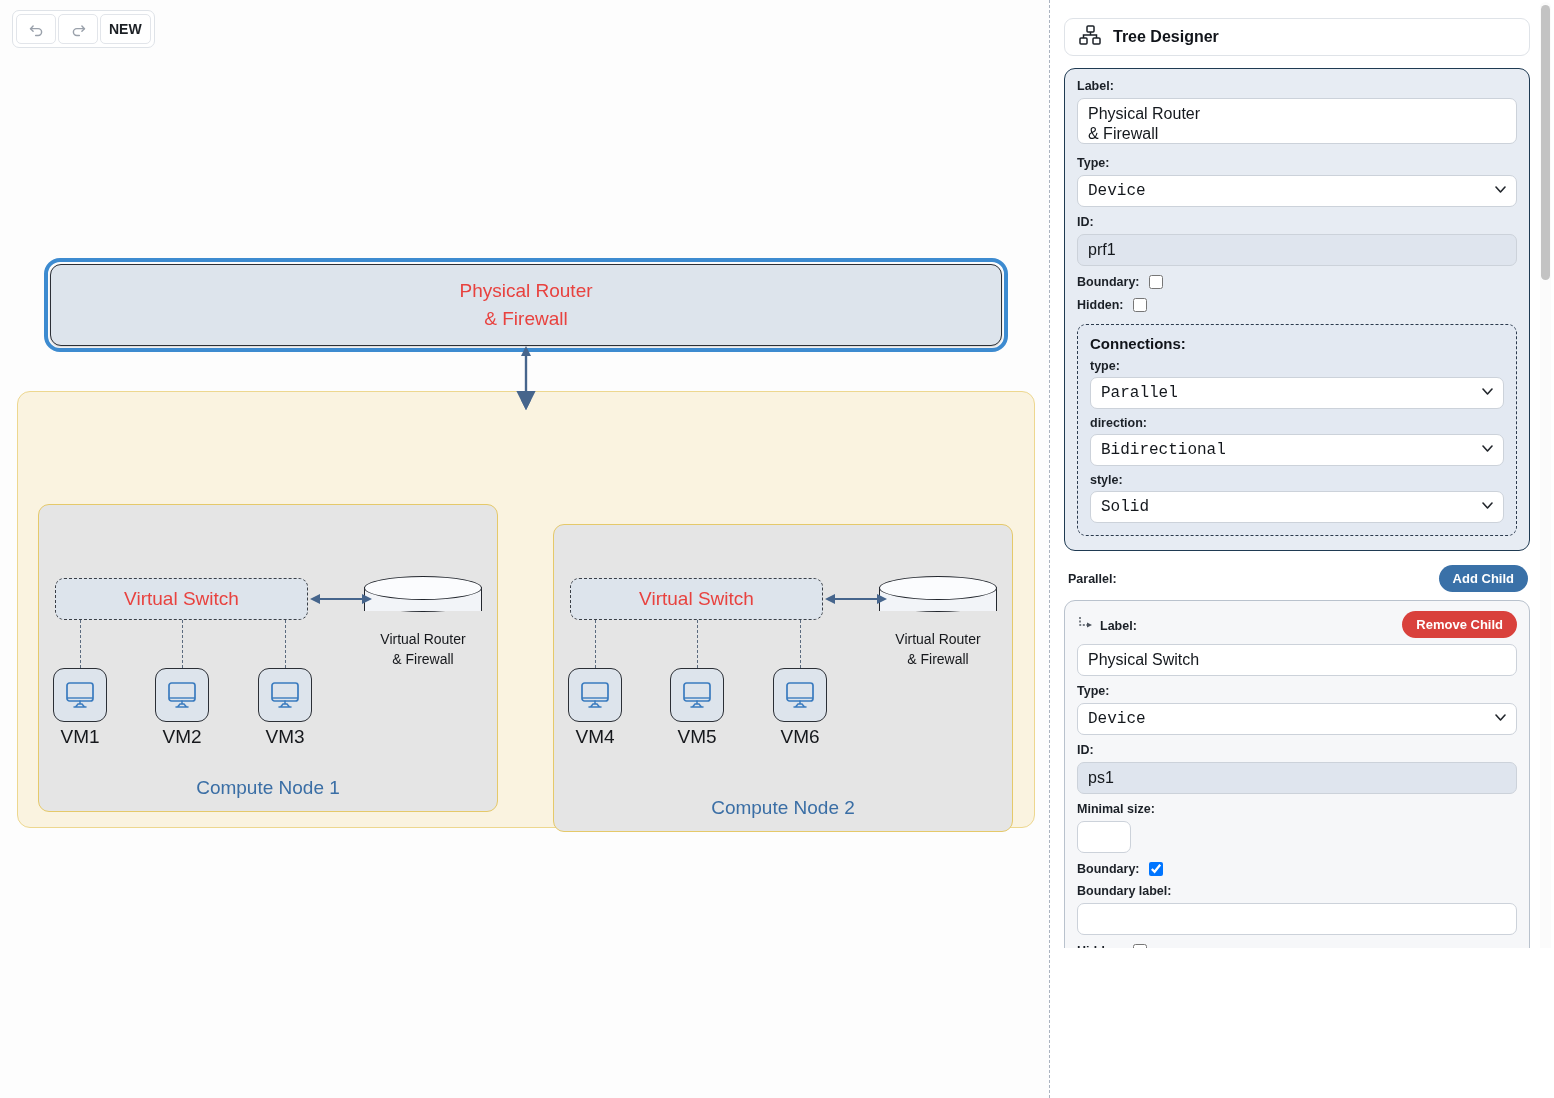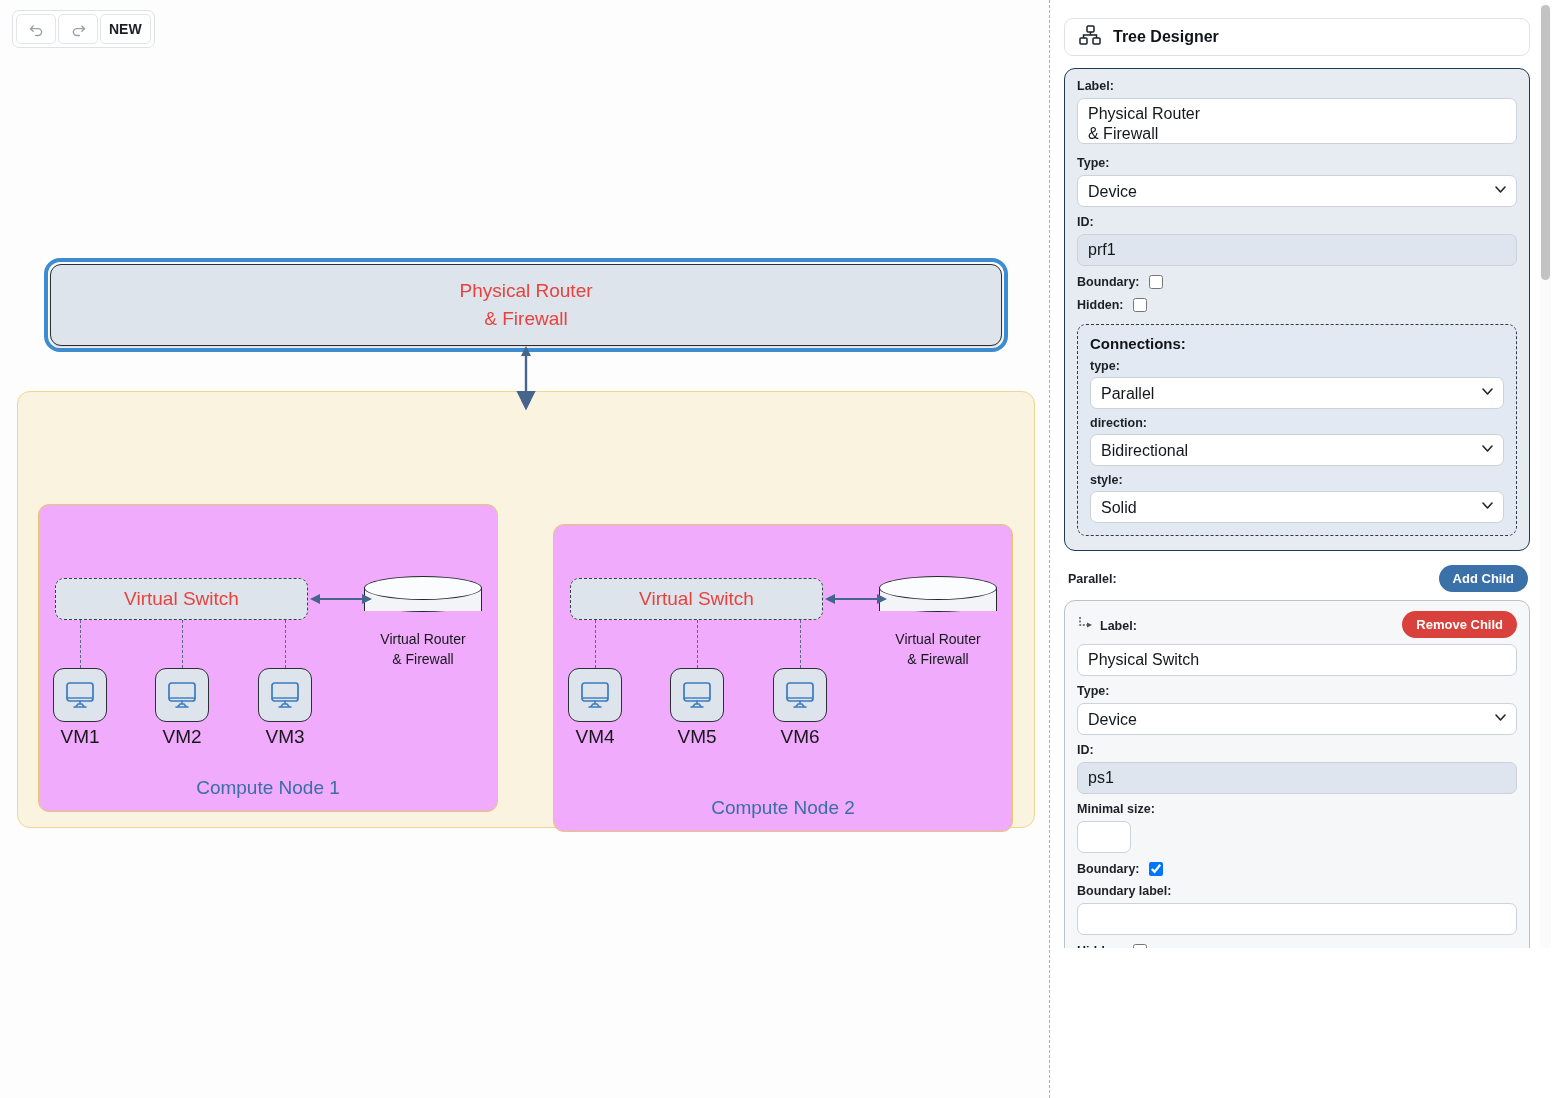--- a/index.html
+++ b/index.html
@@ -77,21 +77,21 @@
   #outer-boundary {
     position: absolute;
     left: 17px; top: 391px; width: 1018px; height: 437px;
     background: #faf3e0;
     border: 1.4px solid #edd78f;
     border-radius: 13px;
     z-index: 1;
   }
   .compute-node {
     position: absolute;
-    background: #f0abfc;
+    background: #e5e5e5;
     border: 1.4px solid #e5c96a;
     border-radius: 11px;
     z-index: 2;
   }
   #cn1 { left: 38px; top: 504px; width: 460px; height: 308px; }
   #cn2 { left: 553px; top: 504px; width: 460px; height: 308px; margin-top: 20px; }
   .cn-label {
     position: absolute; bottom: 12px; left: 0; right: 0;
     text-align: center;
     font-size: 19px; color: #3a6ea5;
@@ -187,21 +187,21 @@
   .txt-area {
     width: 100%; height: 46px;
     border: 1px solid #ccd2da; border-radius: 7px;
     background: #ffffff; color: #14181d;
     font-size: 16px; line-height: 1.28;
     padding: 5px 10px; resize: none; outline: none;
     font-family: "Liberation Sans", sans-serif;
     overflow: hidden;
   }
   .sel-wrap { position: relative; }
-  .sel-input { appearance: none; -webkit-appearance: none; padding-right: 20px; cursor: pointer; }
+  .sel-input { appearance: none; -webkit-appearance: none; padding-right: 20px; cursor: pointer; font-family: Liberation Mono, monospace; }
   .chev {
     position: absolute; right: 11px; top: 11px; pointer-events: none;
     width: 11px; height: 7px;
   }
   .cb-row { display: flex; align-items: center; gap: 9px; margin: 9px 0 2px 0; }
   .cb-row .fld-label { margin: 0; }
   input[type=checkbox] {
     width: 14px; height: 14px; margin: 0; cursor: pointer;
   }
 

